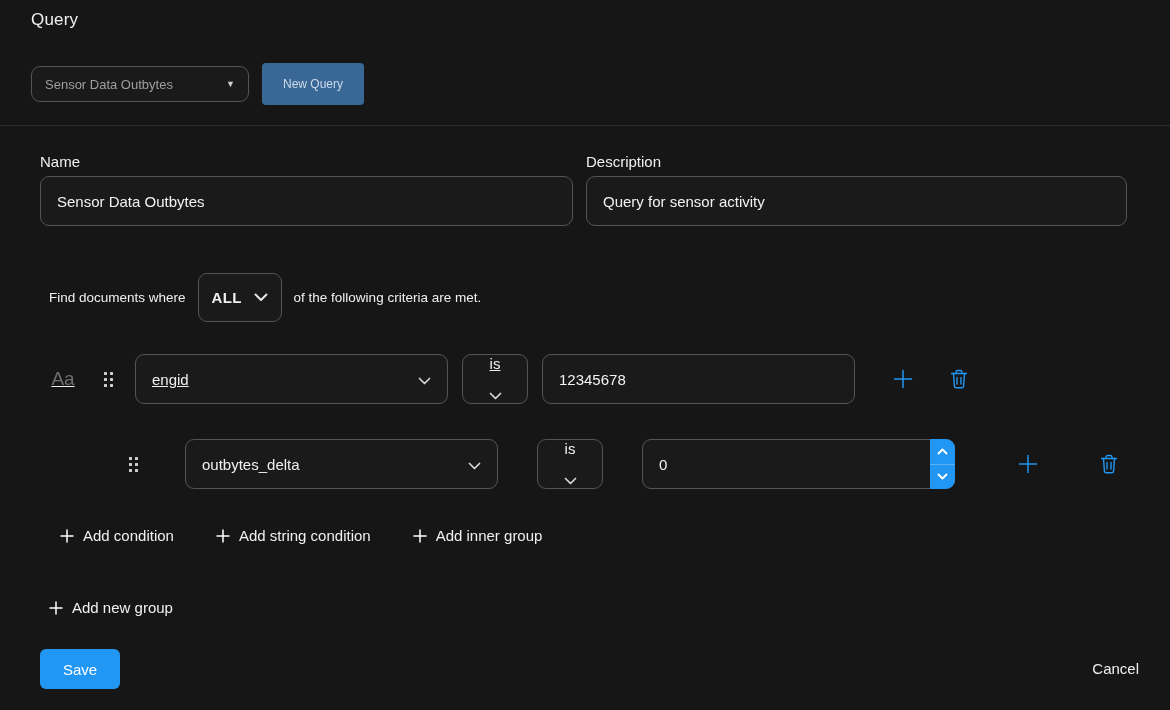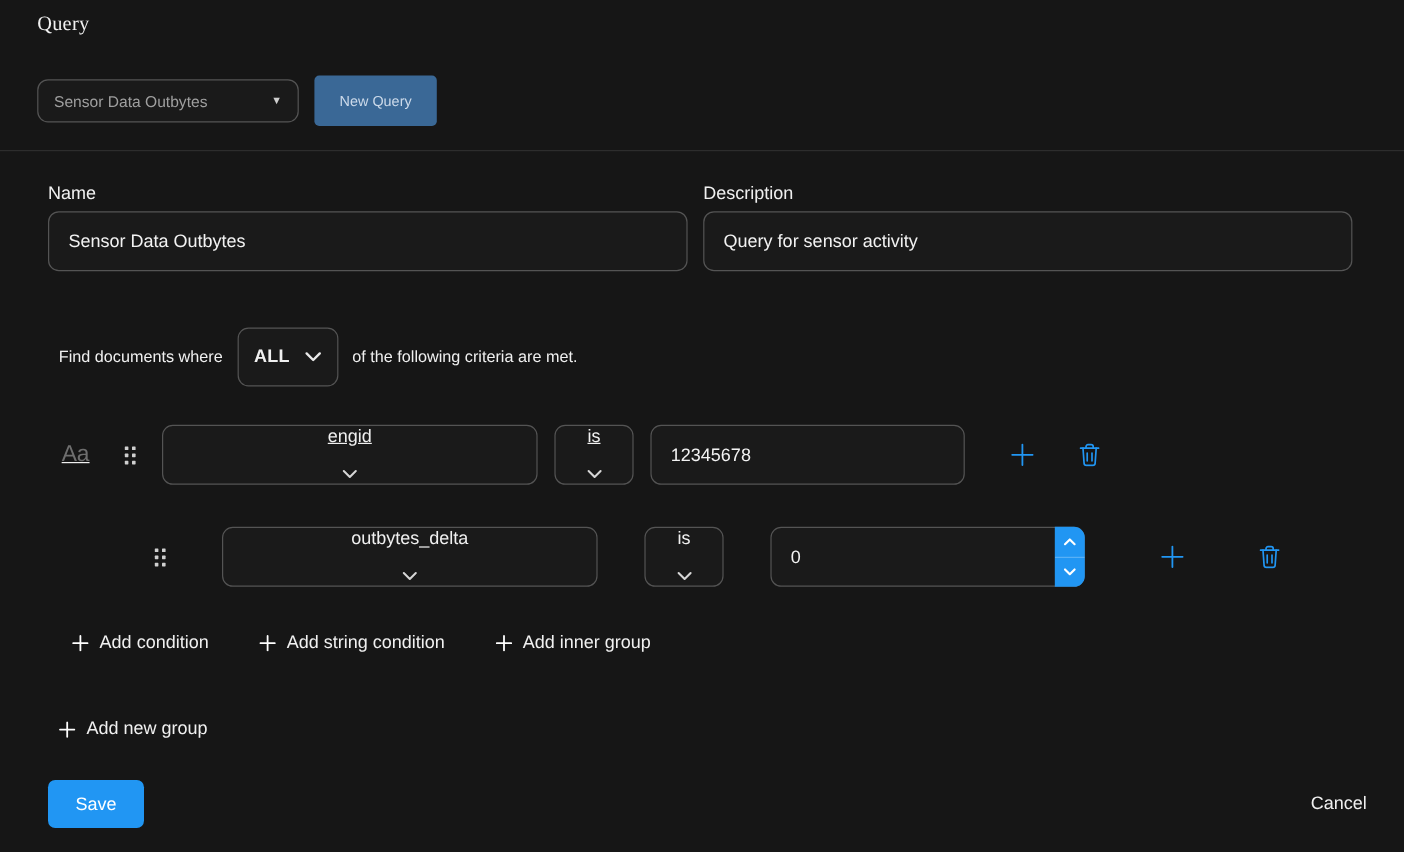--- a/index.html
+++ b/index.html
@@ -5,21 +5,21 @@
   * { box-sizing: border-box; margin: 0; padding: 0; }
   html, body { width: 1170px; height: 710px; }
   body {
     background: #161616;
     color: #f0f0f0;
     font-family: "Liberation Sans", sans-serif;
     overflow: hidden;
   }
   .page { padding: 10px 31px 0 31px; height: 100%; }
 
-  .page-title { font-size: 17px; font-weight: 500; line-height: 20px; letter-spacing: .2px; font-family: Liberation Serif, serif; }
+  .page-title { font-size: 17px; font-weight: 500; line-height: 20px; letter-spacing: .2px; }
 
   
   .toolbar { margin-top: 33px; display: flex; align-items: center; }
   .select {
     display: flex; align-items: center; justify-content: space-between;
     border: 1px solid #545454; border-radius: 9px; background: #1a1a1a; cursor: pointer;
   }
   .query-select { width: 218px; height: 36px; padding: 0 13px; }
   .query-select .select-value { color: #9f9f9f; font-size: 13px; }
   .caret { color: #cfcfcf; font-size: 9px; line-height: 1; }
@@ -51,23 +51,23 @@
   .condition-row { display: flex; align-items: center; padding-left: 19px; }
   .row-1 { margin-top: 32px; text-decoration: underline; }
   .row-2 { margin-top: 35px; gap: 25px; }
   .type-slot { width: 26px; margin-right: 28px; display: flex; justify-content: center; }
   .type-badge { font-size: 19px; color: #6e6e6e; font-weight: 500; }
   .drag-handle {
     display: grid; grid-template-columns: repeat(2, 3px); grid-auto-rows: 3px;
     gap: 3px; margin-right: 22px; cursor: grab;
   }
   .drag-handle i { background: #cfcfcf; border-radius: .5px; }
-  .field-select { width: 313px; height: 50px; padding: 0 16px; font-size: 15px; margin-right: 14px; flex-direction: column; }
+  .field-select { width: 313px; height: 50px; padding: 0 16px; font-size: 15px; margin-right: 14px; }
   .op-select { width: 66px; height: 50px; padding: 0 13px; font-size: 15px; margin-right: 14px; flex-direction: column; }
-  .value-wrap { position: relative; width: 262px; margin-right: 36px; }
+  .value-wrap { position: relative; width: 313px; margin-right: 36px; }
   .value-input.with-stepper { padding-right: 34px; }
   .stepper {
     position: absolute; top: 0; right: 0; width: 25px; height: 50px;
     background: #2196f3; border-radius: 0 9px 9px 0;
     display: flex; flex-direction: column; overflow: hidden;
   }
   .step { flex: 1; display: flex; align-items: center; justify-content: center; cursor: pointer; }
   .step-up { border-bottom: 1px solid rgba(255,255,255,.25); }
   .icon-btn {
     background: none; border: none; cursor: pointer; width: 24px; height: 24px;

